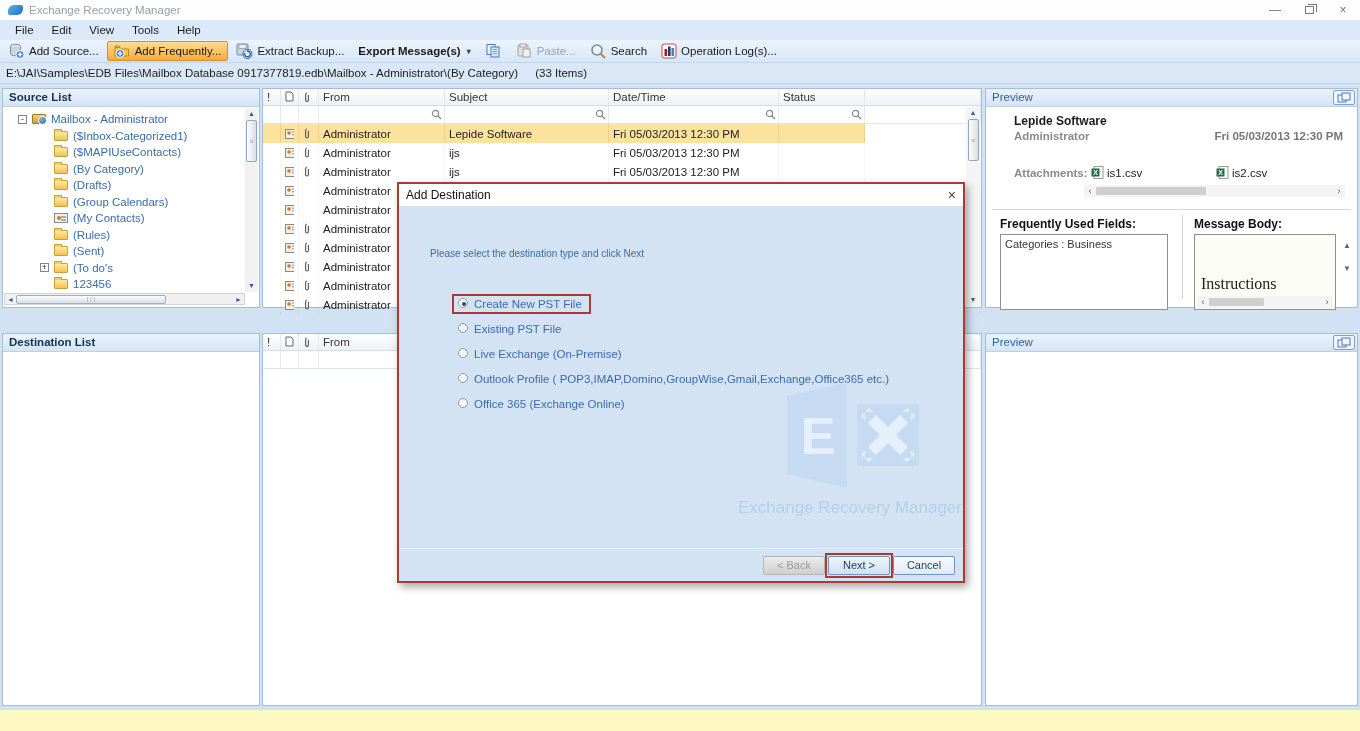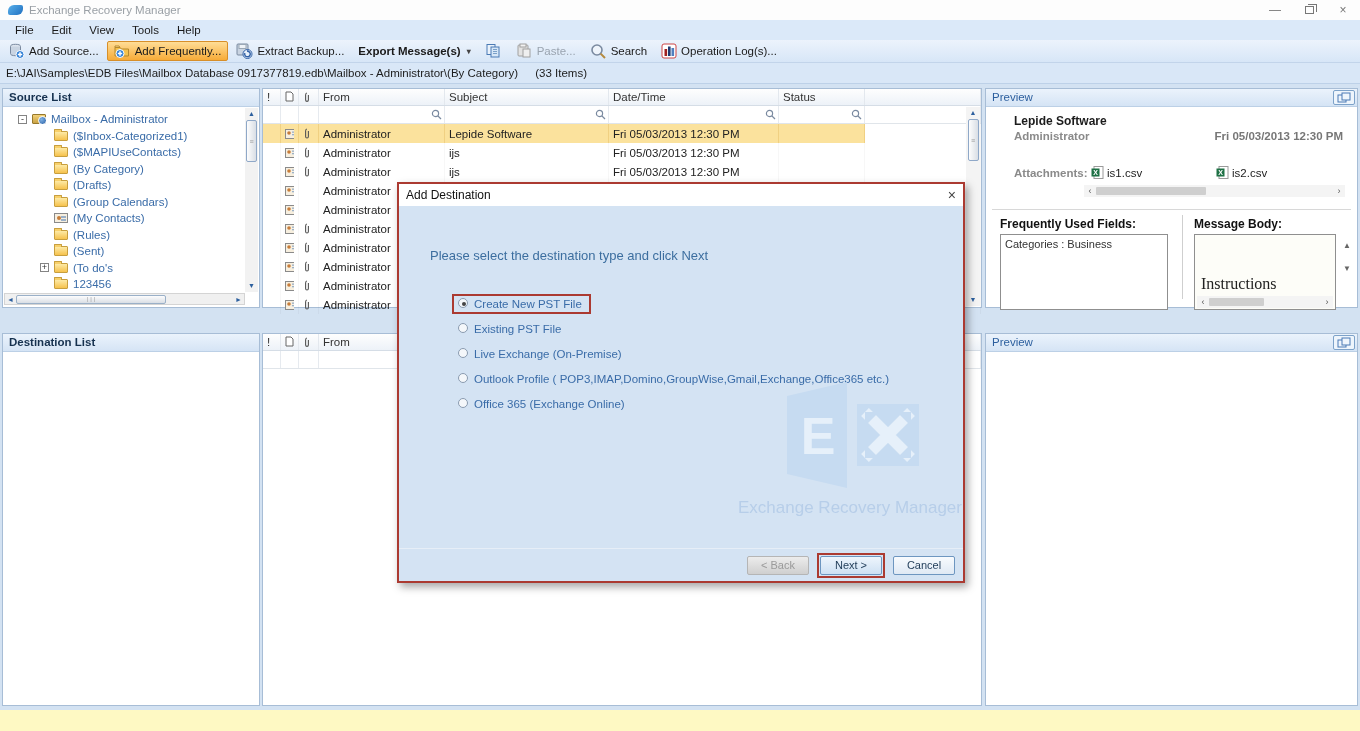--- a/index.html
+++ b/index.html
@@ -127,32 +127,32 @@
   .sb-edition{position:absolute;left:425px;color:#111;}
   .sb-buy{position:absolute;right:4px;top:2px;bottom:2px;width:82px;background:rgba(255,255,255,0.28);
           border:1px solid #b3c8de;border-radius:2px;display:flex;align-items:center;justify-content:center;gap:4px;color:#8b9aab;}
 
   
   .dialog{position:absolute;left:397px;top:182px;width:568px;height:401px;border:2px solid #ab3a31;background:#d4e3f3;
           box-shadow:3px 4px 8px rgba(0,0,0,0.35);z-index:10;}
   .dlg-title{height:22px;background:#fff;display:flex;align-items:center;padding:0 7px;color:#111;font-size:12px;}
   .dlg-close{margin-left:auto;color:#444;font-size:14px;line-height:14px;}
   .dlg-body{position:relative;height:calc(100% - 22px);}
-  .dlg-instruction{position:absolute;left:31px;top:42px;font-size:13px;color:#3c6e9f;}
+  .dlg-instruction{position:absolute;left:31px;top:42px;font-size:10px;color:#3c6e9f;}
   .dlg-options{position:absolute;left:53px;top:88px;}
   .opt{display:inline-flex;gap:6px;border:2px solid transparent;padding:2px 7px 2px 4px;margin-bottom:5px;}
   .opt{display:flex;width:max-content;}
   .opt.annotated{border-color:#ab3a31;}
   .radio{width:10px;height:10px;border-radius:50%;border:1px solid #8a9bb0;background:#f4f7fa;position:relative;flex:0 0 auto;}
   .opt.sel .radio::after{content:"";position:absolute;left:2.5px;top:2.5px;width:4px;height:4px;border-radius:50%;background:#444;}
   .optlabel{color:#3a6ca8;}
   .watermark{position:absolute;left:326px;top:172px;width:250px;text-align:center;}
   .wm-text{margin-top:6px;font-size:17px;color:#b7cee9;white-space:nowrap;}
   .dlg-footer{position:absolute;left:0;right:0;bottom:0;height:33px;border-top:1px solid #e6eef7;
-              display:flex;align-items:center;justify-content:flex-end;padding-right:8px;gap:8px;}
+              display:flex;align-items:center;justify-content:flex-end;padding-right:8px;}
   .btn{width:62px;height:19px;font-size:11px;display:flex;align-items:center;justify-content:center;border-radius:2px;}
   .btn-back{background:linear-gradient(#ececec,#cfcfcf);border:1px solid #b5b5b5;color:#9a9a9a;}
   .redwrap{border:2px solid #ab3a31;padding:1px;display:flex;}
   .btn-next{background:linear-gradient(#eef5fc,#cde0f3);border:1px solid #6d96c0;color:#1f3b57;}
   .btn-cancel{background:linear-gradient(#f8fbfe,#dfe9f4);border:1px solid #6d96c0;color:#1f3b57;}
 </style>
 </head>
 <body>
 
 <div class="app">

